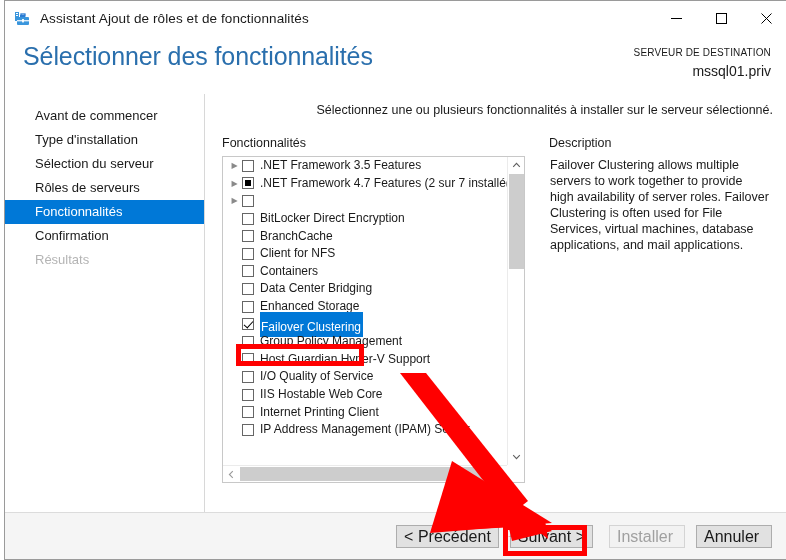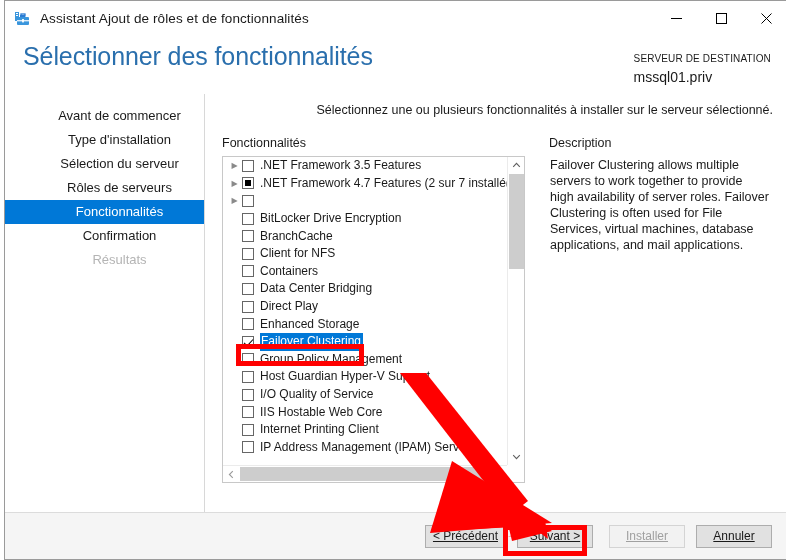--- a/index.html
+++ b/index.html
@@ -80,23 +80,22 @@
     font-size: 25px;
     font-weight: 400;
     color: #2a6fad;
     white-space: nowrap;
     letter-spacing: -0.1px;
   }
   .dest-block {
     position: absolute;
     right: 18px;
     top: 10px;
-    text-align: left;
+    text-align: right;
     line-height: 1.45;
-    margin-top: 6px;
   }
   .dest-label {
     font-size: 10px;
     letter-spacing: 0.15px;
     color: #1a1a1a;
     white-space: nowrap;
   }
   .dest-name {
     font-size: 14px;
     color: #1a1a1a;
@@ -120,21 +119,20 @@
     padding-top: 10px;
     background: #ffffff;
   }
   .nav-item {
     height: 24px;
     line-height: 24px;
     padding-left: 30px;
     font-size: 13px;
     color: #1a1a1a;
     white-space: nowrap;
-    text-align: center;
   }
   .nav-item.selected {
     background: #0078d7;
     color: #ffffff;
   }
   .nav-item.disabled { color: #b4b4b4; }
 
   
   .main {
     flex: 1 1 auto;
@@ -227,21 +225,21 @@
     transform: rotate(42deg);
   }
   .feat-label {
     font-size: 12px;
     color: #1a1a1a;
     line-height: 17px;
   }
   .feat-row.selected .feat-label {
     background: #0078d7;
     color: #ffffff;
-    padding: 0 2px 1px 1px;
+    padding: 7px 2px 1px 1px;
   }
 
   
   .vscroll {
     position: absolute;
     right: 0; top: 0;
     width: 17px;
     bottom: 17px;
     background: #ffffff;
     border-left: 1px solid #ebebeb;
@@ -316,29 +314,27 @@
     justify-content: flex-end;
     padding-right: 17px;
     box-sizing: border-box;
     position: relative;
   }
   .btn {
     box-sizing: border-box;
     min-width: 76px;
     height: 23px;
     line-height: 21px;
-    text-align: center;
-    font-size: 12px;
+    font-size: 16px;
     color: #1a1a1a;
     background: #e1e1e1;
     border: 1px solid #adadad;
     margin-left: 11px;
     padding: 0 7px;
     white-space: nowrap;
-    text-decoration: underline;
   }
   .btn.disabled {
     color: #a0a0a0;
     background: #f2f2f2;
     border-color: #d4d4d4;
   }
   .btn.gap-left { margin-left: 16px; }
 
   
   .anno-box {
@@ -439,46 +435,41 @@
                   <div class="cb partial"></div>
                   <span class="feat-label">.NET Framework 4.7 Features (2 sur 7 installé(s))</span>
                 </div>
                 <div class="feat-row">
                   <div class="twisty">▶</div>
                   <div class="cb"></div>
                 </div>
                 <div class="feat-row">
                   <div class="twisty empty">▶</div>
                   <div class="cb"></div>
-                  <span class="feat-label">BitLocker Drive Encryption</span>
+                  <span class="feat-label">BitLocker Direct Encryption</span>
                 </div>
                 <div class="feat-row">
                   <div class="twisty empty">▶</div>
                   <div class="cb"></div>
                   <span class="feat-label">BranchCache</span>
                 </div>
                 <div class="feat-row">
                   <div class="twisty empty">▶</div>
                   <div class="cb"></div>
                   <span class="feat-label">Client for NFS</span>
                 </div>
                 <div class="feat-row">
                   <div class="twisty empty">▶</div>
                   <div class="cb"></div>
                   <span class="feat-label">Containers</span>
                 </div>
                 <div class="feat-row">
                   <div class="twisty empty">▶</div>
                   <div class="cb"></div>
                   <span class="feat-label">Data Center Bridging</span>
-                </div>
-                <div class="feat-row">
-                  <div class="twisty empty">▶</div>
-                  <div class="cb"></div>
-                  <span class="feat-label">Direct Play</span>
                 </div>
                 <div class="feat-row">
                   <div class="twisty empty">▶</div>
                   <div class="cb"></div>
                   <span class="feat-label">Enhanced Storage</span>
                 </div>
                 <div class="feat-row selected">
                   <div class="twisty empty">▶</div>
                   <div class="cb checked"></div>
                   <span class="feat-label">Failover Clustering</span>

